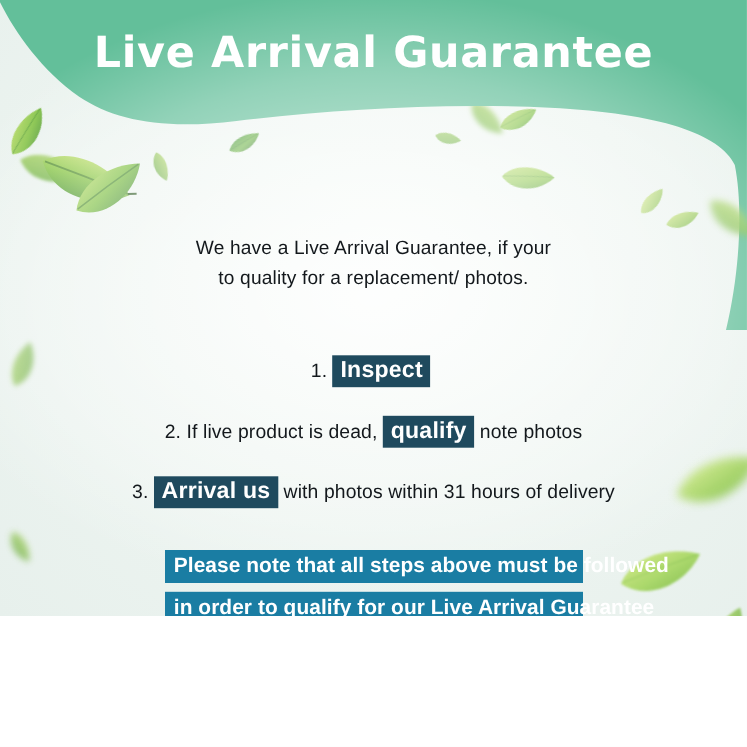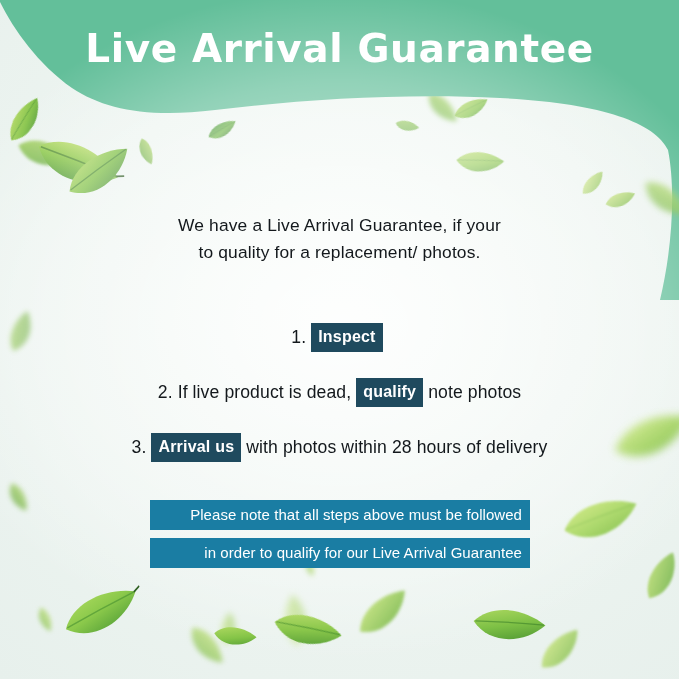--- a/index.html
+++ b/index.html
@@ -3,21 +3,21 @@
 <meta charset="utf-8">
 <style>
   html, body {
     margin: 0;
     padding: 0;
     background: #ffffff;
   }
   #poster {
     position: relative;
     width: 679px;
-    height: 679px;
+    height: 560px;
     overflow: hidden;
     background: #eef5f1;
     font-family: "Liberation Sans", sans-serif;
     -webkit-font-smoothing: antialiased;
   }
   
   .bg-base {
     position: absolute;
     inset: 0;
     background:
@@ -100,41 +100,41 @@
     white-space: nowrap;
   }
   .step .txt { display: inline-block; }
   .hl {
     display: inline-block;
     background: #1f4a5e;
     color: #ffffff;
     font-weight: bold;
     padding: 3px 7px 4px 7px;
     margin: 0 5px;
-    font-size: 16px;
+    font-size: 21px;
     line-height: 22px;
     letter-spacing: 0.2px;
   }
 
   .note {
     position: absolute;
     top: 500px;
     left: 150px;
     width: 380px;
   }
   .note-line {
     background: #1a7da3;
     color: #ffffff;
-    font-weight: normal;
-    font-size: 15px;
+    font-weight: bold;
+    font-size: 19px;
     line-height: 25px;
     letter-spacing: 0.05px;
     padding: 2px 8px 3px 8px;
     margin-bottom: 8px;
-    text-align: right;
+    text-align: center;
     white-space: nowrap;
     box-sizing: border-box;
   }
 </style>
 </head>
 <body>
 
 <div id="poster">
 
   <div class="bg-base"></div>
@@ -542,21 +542,21 @@
       <div class="step">
         <span class="txt">2.</span>
         <span class="txt" style="margin-left:5px;text-align:right;">If live product is dead,</span>
         <span class="hl">qualify</span>
         <span class="txt">note photos</span>
       </div>
 
       <div class="step">
         <span class="txt">3.</span>
         <span class="hl">Arrival us</span>
-        <span class="txt">with photos within 28 hours of delivery</span>
+        <span class="txt">with photos within 31 hours of delivery</span>
       </div>
 
     </div>
 
     <div class="note">
       <div class="note-line">Please note that all steps above must be followed</div>
       <div class="note-line">in order to qualify for our Live Arrival Guarantee</div>
     </div>
 
   </div>

